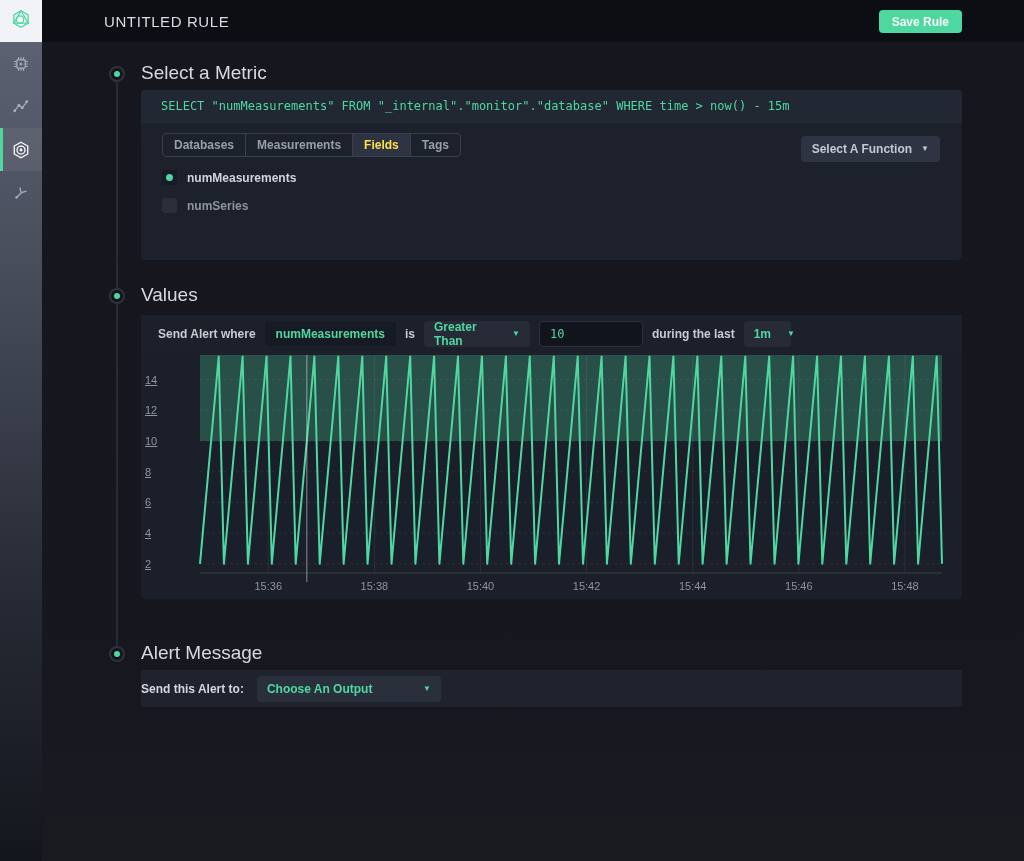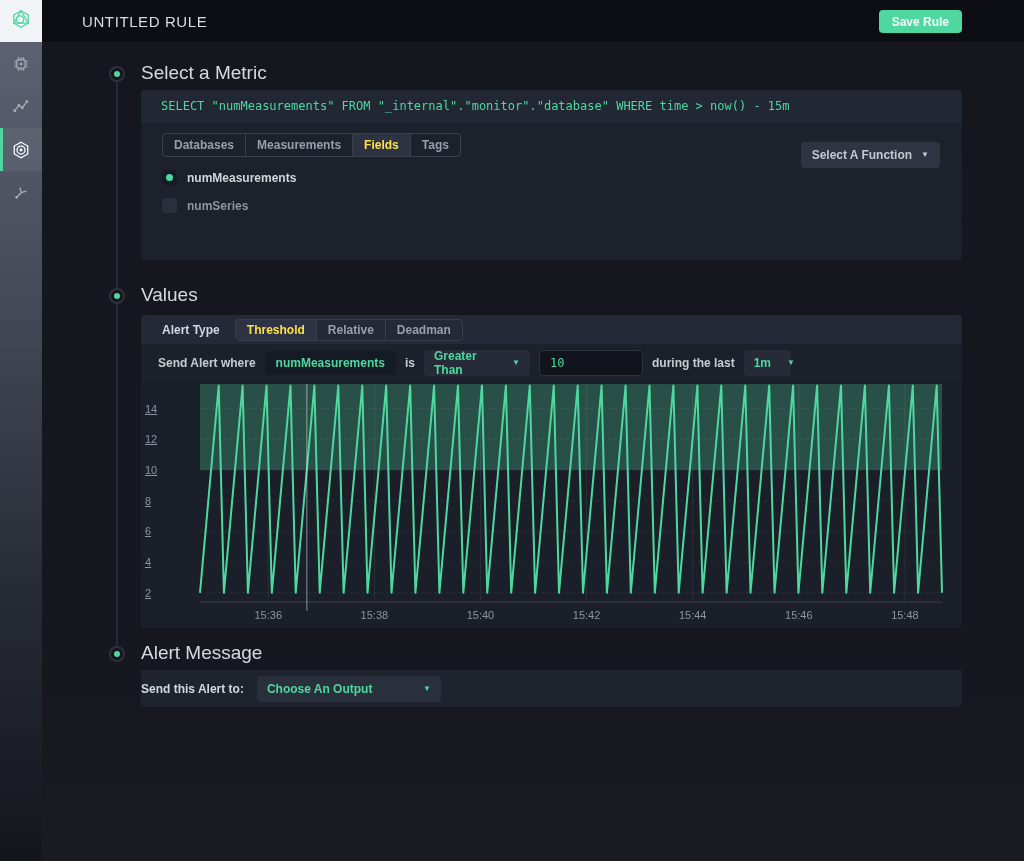--- a/index.html
+++ b/index.html
@@ -3,21 +3,21 @@
 <meta charset="utf-8">
 <style>
   * { margin:0; padding:0; box-sizing:border-box; }
   html,body { background:#101117; }
   body { font-family:"Liberation Sans", sans-serif; }
   .page { position:relative; width:1024px; height:861px; background:linear-gradient(180deg,#16171e 0%,#17181f 80%,#1a1b21 100%); overflow:hidden; }
 
   
   .logo-box { position:absolute; left:0; top:0; width:42px; height:42px; background:#f2f3f6; display:flex; align-items:center; justify-content:center; cursor:pointer; }
   .topbar { position:absolute; left:42px; top:0; width:982px; height:42px; background:#0c0e13; display:flex; align-items:center; }
-  .page-title { margin-left:40px; font-size:15px; font-weight:500; letter-spacing:0.6px; color:#d9dce2; }
+  .page-title { margin-left:62px; font-size:15px; font-weight:500; letter-spacing:0.6px; color:#d9dce2; }
   .save-btn { position:absolute; right:62px; top:10px; height:23px; padding:0 13px; background:#4ed8a0; border:none; border-radius:4px; color:#f4fdf9; font-weight:700; font-size:12px; font-family:inherit; cursor:pointer; }
 
   
   .sidebar { position:absolute; left:0; top:42px; width:42px; height:819px; background:linear-gradient(180deg,#5b6170 0%,#474d5b 28%,#262a34 68%,#14161d 100%); }
   .nav-item { position:relative; width:42px; height:43px; display:flex; align-items:center; justify-content:center; color:#aab0bb; cursor:pointer; }
   .nav-item.active { background:rgba(255,255,255,0.06); color:#ffffff; }
   .nav-item.active::before { content:""; position:absolute; left:0; top:0; bottom:0; width:3px; background:#4ed8a0; }
   .nav-item svg { display:block; }
 
   
@@ -36,21 +36,21 @@
   .metric-body .tab-group { margin:10px 0 0 21px; }
   .tab { padding:4px 11px; font-size:12px; font-weight:700; color:#989fab; border-right:1px solid #3a3f4c; cursor:pointer; background:transparent; }
   .tab:last-child { border-right:none; }
   .tab.active { background:#2d3342; color:#fde047; }
   .field-row { display:flex; align-items:center; gap:10px; margin:13px 0 0 21px; font-size:12px; font-weight:700; cursor:pointer; width:max-content; }
   .checkbox { width:15px; height:15px; border-radius:3px; background:#2a2f3b; display:flex; align-items:center; justify-content:center; }
   .checkbox.checked { background:#171b25; }
   .checkbox .check-dot { width:7px; height:7px; border-radius:50%; background:#4ed8a0; }
   .field-label-on { color:#d0d4db; }
   .field-label-off { color:#8d93a0; }
-  .fn-btn { position:absolute; right:22px; top:13px; display:flex; align-items:center; gap:9px; background:#2e3441; border:none; border-radius:4px; padding:6px 11px; font-size:12px; font-weight:700; color:#c4c9d1; font-family:inherit; cursor:pointer;margin-top:6px; }
+  .fn-btn { position:absolute; right:22px; top:13px; display:flex; align-items:center; gap:9px; background:#2e3441; border:none; border-radius:4px; padding:6px 11px; font-size:12px; font-weight:700; color:#c4c9d1; font-family:inherit; cursor:pointer; }
   .caret { font-size:8px; line-height:1; }
 
   
   .alert-type-row { height:29px; background:#242837; border-radius:4px 4px 0 0; display:flex; align-items:center; padding-left:21px; }
   .alert-type-row .row-label { font-size:12px; font-weight:700; color:#d3d7de; margin-right:15px; }
   .alert-type-row .tab { padding:3px 11px; }
   .condition-row { height:38px; background:#1c202a; display:flex; align-items:center; padding-left:17px; gap:9px; font-size:12px; font-weight:700; color:#c7ccd3; }
   .pill { background:#161a24; color:#4ed8a0; border-radius:3px; padding:5px 11px; font-size:12px; font-weight:700; }
   .dropdown { display:inline-flex; align-items:center; justify-content:space-between; gap:16px; background:#262b37; border-radius:4px; height:26px; padding:0 10px; color:#4ed8a0; font-size:12px; font-weight:700; cursor:pointer; }
   .dd-operator { width:106px; }
@@ -163,28 +163,20 @@
         </button>
       </div>
     </section>
 
     <div class="bullet" style="top:246px">
         <span class="dot"></span>
       </div>
     <h2 class="section-header" style="top:242px">Values</h2>
 
     <section class="panel" style="top:273px">
-      <div class="alert-type-row">
-        <span class="row-label">Alert Type</span>
-        <div class="tab-group">
-          <div class="tab active">Threshold</div>
-          <div class="tab">Relative</div>
-          <div class="tab">Deadman</div>
-        </div>
-      </div>
       <div class="condition-row">
         <span>Send Alert where</span>
         <span class="pill">numMeasurements</span>
         <span>is</span>
         <div class="dropdown dd-operator">
           <span>Greater Than</span>
           <span class="caret">▼</span>
         </div>
         <input class="value-input" type="text" value="10" style="">
         <span>during the last</span>

